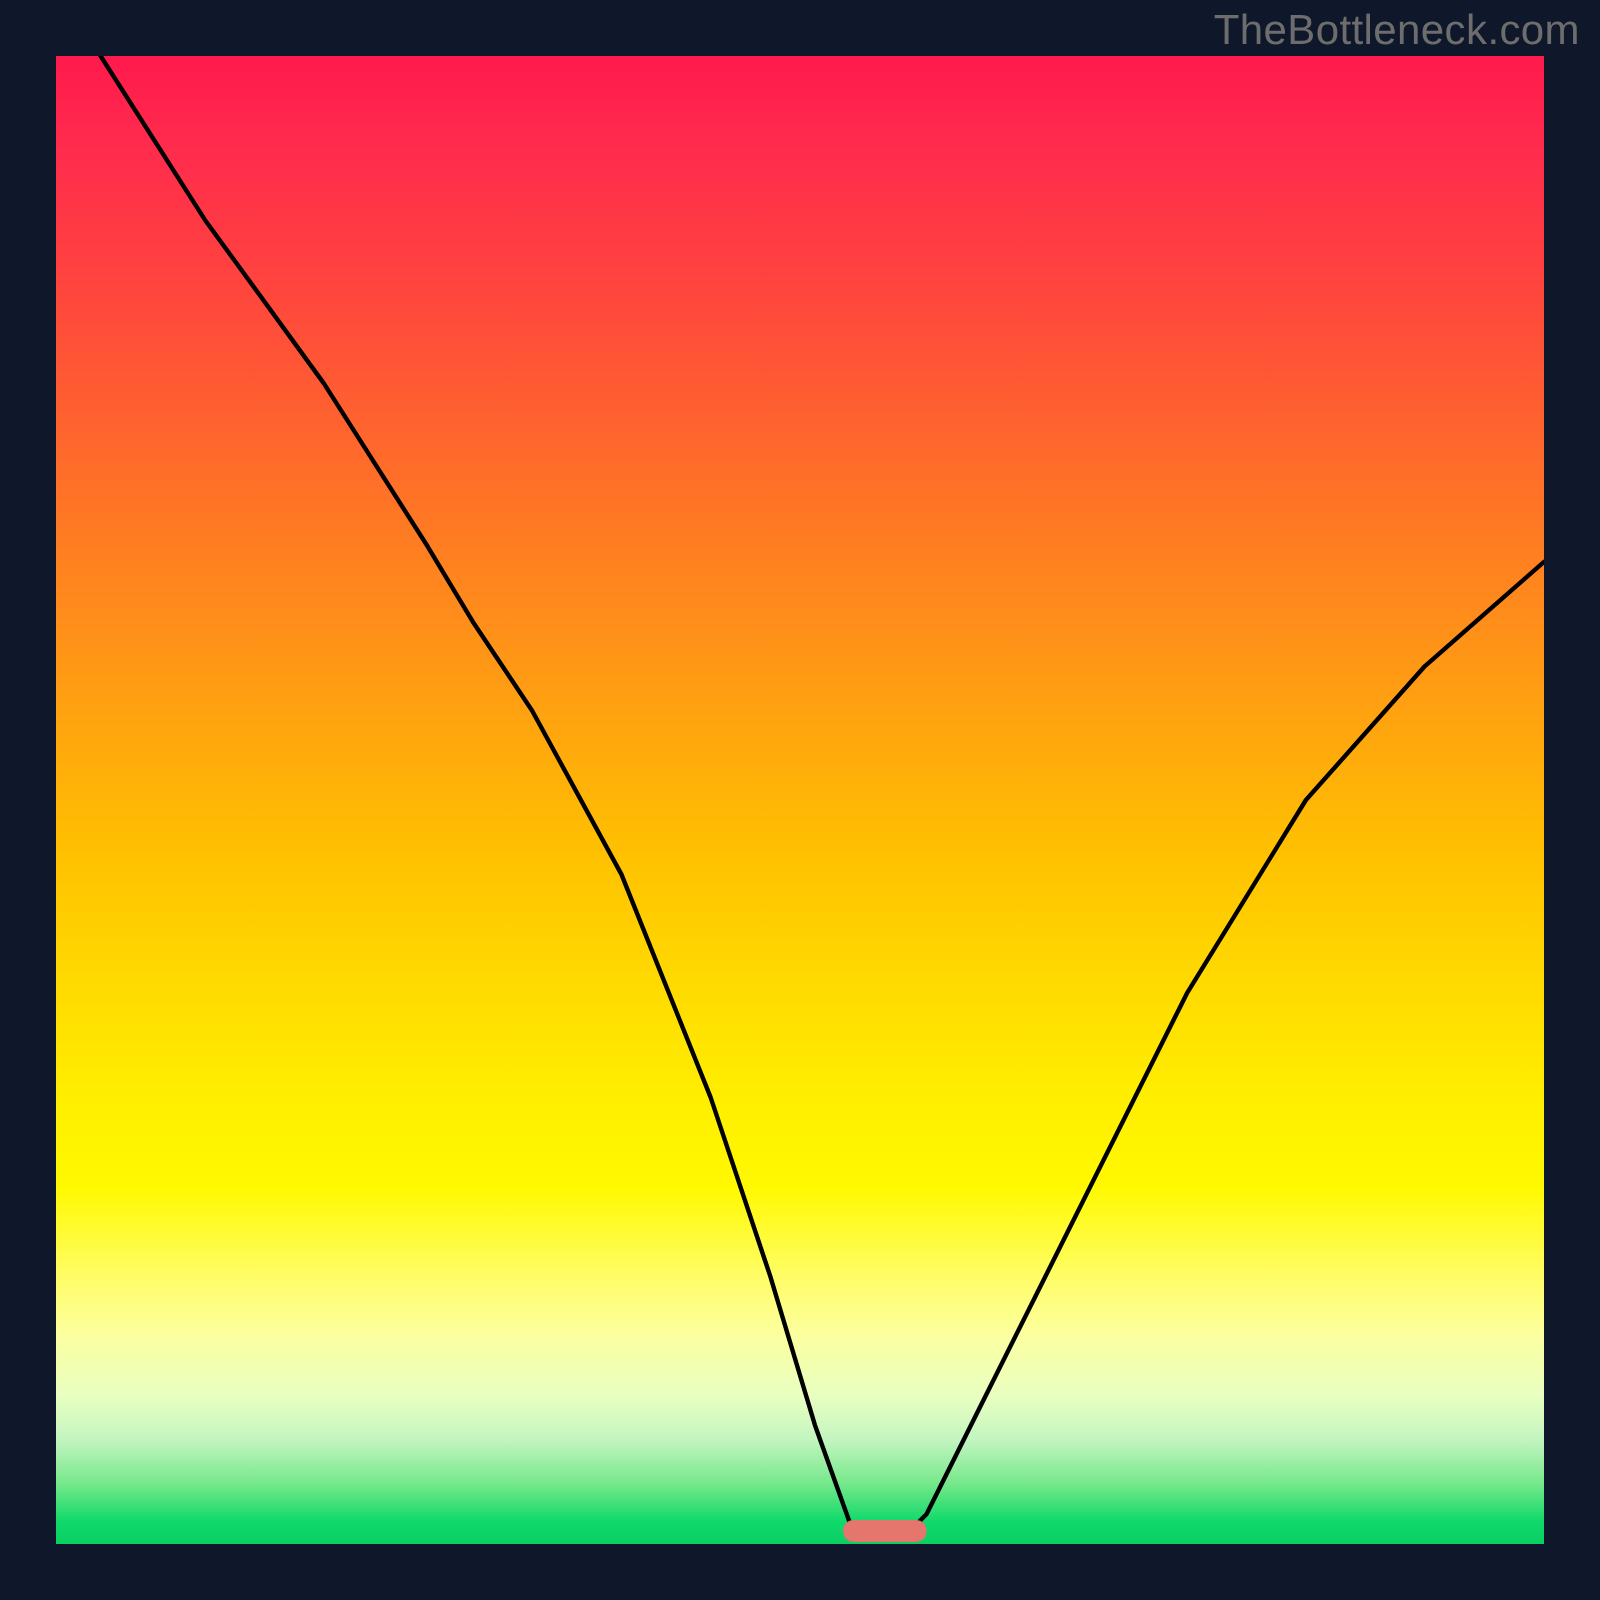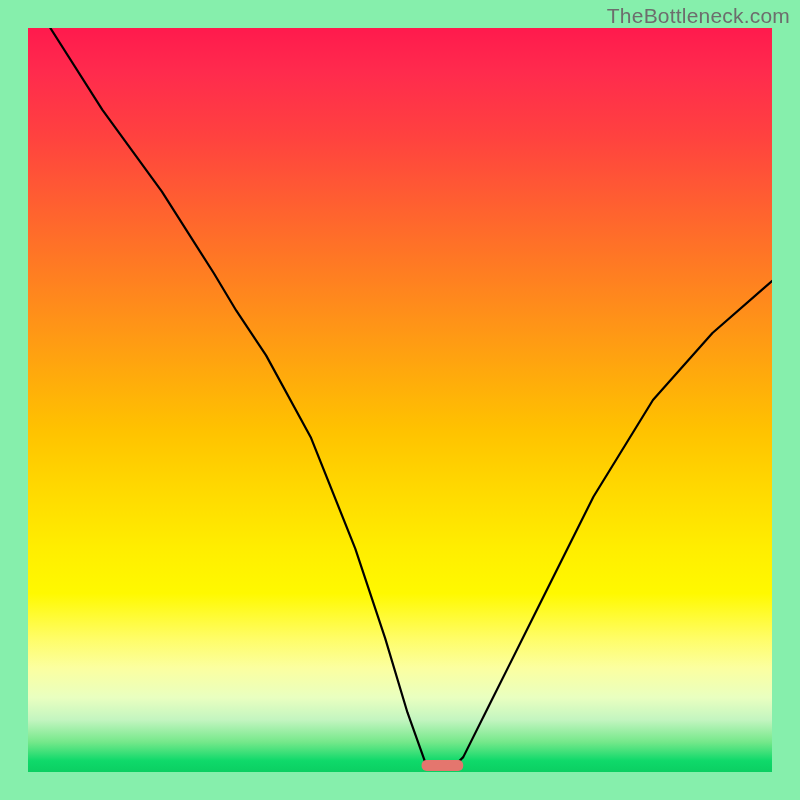--- a/index.html
+++ b/index.html
@@ -8,21 +8,21 @@
     width: 800px;
     height: 800px;
     background: #000;
     overflow: hidden;
     font-family: Arial, Helvetica, sans-serif;
   }
   .frame {
     position: relative;
     width: 800px;
     height: 800px;
-    background: #86efac;
+    background: #0f172a;
   }
   .plot-area {
     position: absolute;
     left: 28px;
     top: 28px;
     width: 744px;
     height: 744px;
     
     background: linear-gradient(
       to bottom,

